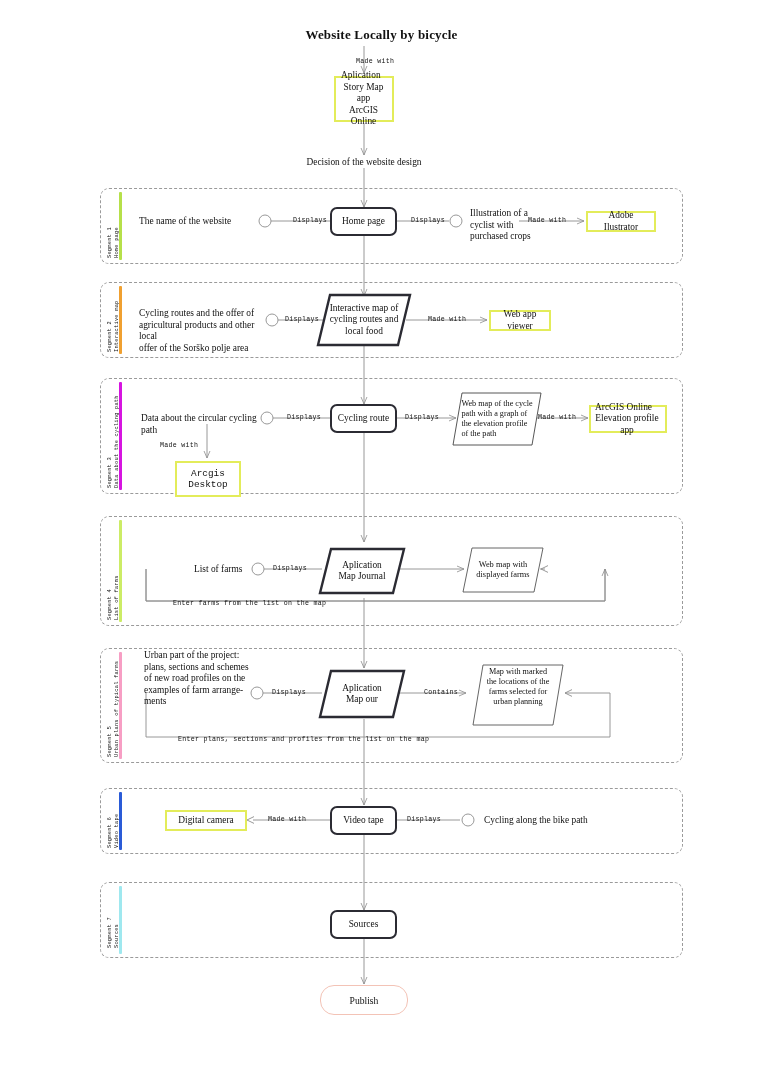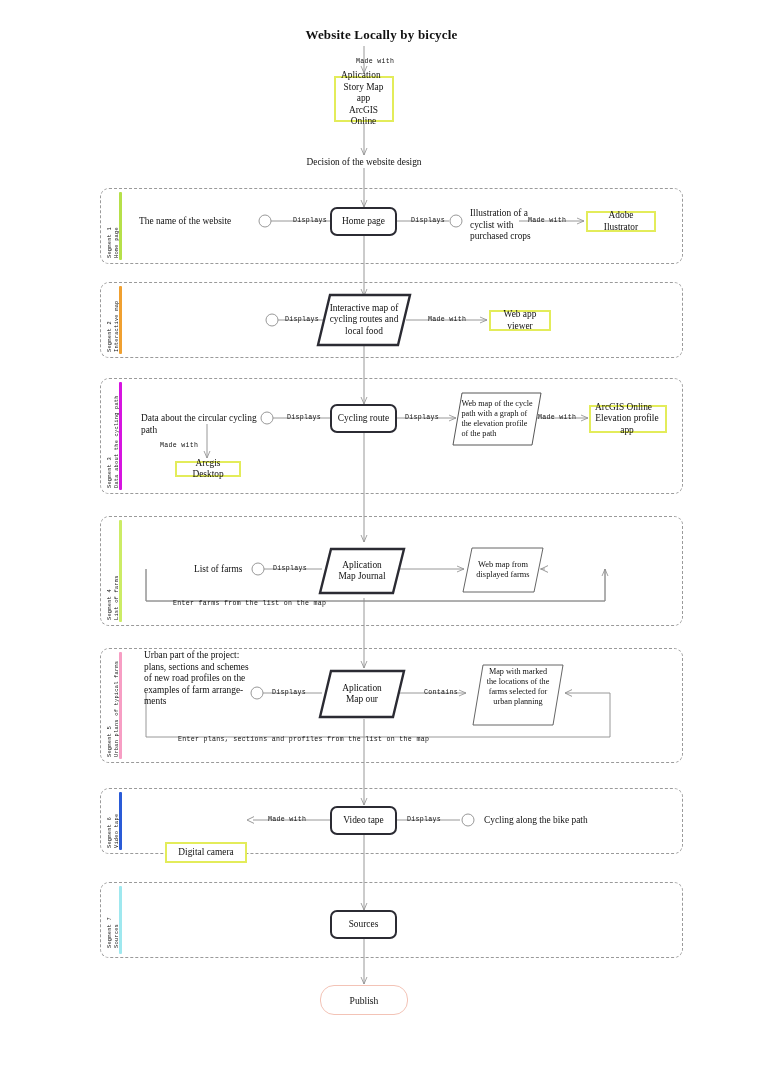--- a/index.html
+++ b/index.html
@@ -167,20 +167,25 @@
   </div>
   <div class="txt mono" style="left:528px;top:215px;">Made with</div>
   <div class="nd-tool" style="left:586px;top:211px;width:70px;height:21px;">Adobe Ilustrator</div>
 
   <div class="lane" style="left:100px;top:282px;width:583px;height:76px;"></div>
   <div class="lane-bar" style="left:119px;top:286px;height:68px;background:#f0a030;"></div>
   <div class="lane-label" style="left:107px;top:352px;">
     <b>Segment 2</b>
     <b>Interactive map</b>
   </div>
+  <div class="txt" style="left:139px;top:308px;width:135px;">
+    <span>Cycling routes and the offer of</span><br>
+    <span>agricultural products and other local</span><br>
+    <span>offer of the Sorško polje area</span>
+  </div>
   <div class="txt mono" style="left:285px;top:314px;">Displays</div>
   <div class="nd-para" style="left:316px;top:293px;width:96px;height:54px;">
     <svg width="96" height="54" viewBox="0 0 96 54">
         <polygon points="14,2 94,2 82,52 2,52" fill="#fff" stroke="#2b2b33" stroke-width="2.4"></polygon>
       </svg>
     <div class="lbl">
       <div style="text-align:center">
         <span>Interactive map of</span><br>
         <span>cycling routes and</span><br>
         <span>local food</span>
@@ -212,21 +217,21 @@
         <span>of the path</span>
       </div>
     </div>
   </div>
   <div class="txt mono" style="left:538px;top:412px;">Made with</div>
   <div class="nd-tool" style="left:589px;top:405px;width:78px;height:28px;flex-direction:column;align-items:flex-start;justify-content:center;padding-left:4px;">
     <span>ArcGIS Online</span>
     <span>Elevation profile app</span>
   </div>
   <div class="txt mono" style="left:160px;top:440px;">Made with</div>
-  <div class="nd-tool" style="left:175px;top:461px;width:66px;height:16px;">Arcgis Desktop</div>
+  <div class="nd-tool" style="left:175px;top:461px;width:66px;height:36px;font-family:Liberation Mono, monospace;">Arcgis Desktop</div>
 
   <div class="lane" style="left:100px;top:516px;width:583px;height:110px;"></div>
   <div class="lane-bar" style="left:119px;top:520px;height:102px;background:#ccec66;"></div>
   <div class="lane-label" style="left:107px;top:620px;">
     <b>Segment 4</b>
     <b>List of farms</b>
   </div>
   <div class="txt" style="left:194px;top:564px;width:66px;">List of farms</div>
   <div class="txt mono" style="left:273px;top:563px;">Displays</div>
   <div class="nd-para" style="left:318px;top:547px;width:88px;height:48px;">
@@ -239,21 +244,21 @@
         <span>Map Journal</span>
       </div>
     </div>
   </div>
   <div class="nd-para" style="left:462px;top:547px;width:82px;height:46px;">
     <svg width="82" height="46" viewBox="0 0 82 46">
         <polygon points="10,1 81,1 72,45 1,45" fill="#fff" stroke="#555" stroke-width="0.9"></polygon>
       </svg>
     <div class="lbl" style="padding:0 6px;font-size:8.4px;line-height:10px;">
       <div style="text-align:center">
-        <span>Web map from</span><br>
+        <span>Web map with</span><br>
         <span>displayed farms</span>
       </div>
     </div>
   </div>
   <div class="txt mono" style="left:173px;top:598px;">Enter farms from the list on the map</div>
 
   <div class="lane" style="left:100px;top:648px;width:583px;height:115px;"></div>
   <div class="lane-bar" style="left:119px;top:652px;height:107px;background:#f79ec4;"></div>
   <div class="lane-label" style="left:107px;top:757px;">
     <b>Segment 5</b>
@@ -293,21 +298,21 @@
     </div>
   </div>
   <div class="txt mono" style="left:178px;top:734px;">Enter plans, sections and profiles from the list on the map</div>
 
   <div class="lane" style="left:100px;top:788px;width:583px;height:66px;"></div>
   <div class="lane-bar" style="left:119px;top:792px;height:58px;background:#2a5bd7;"></div>
   <div class="lane-label" style="left:107px;top:848px;">
     <b>Segment 6</b>
     <b>Video tape</b>
   </div>
-  <div class="nd-tool" style="left:165px;top:810px;width:82px;height:21px;margin-top:32px;">Digital camera</div>
+  <div class="nd-tool" style="left:165px;top:810px;width:82px;height:21px;">Digital camera</div>
   <div class="txt mono" style="left:268px;top:814px;">Made with</div>
   <div class="nd-round" style="left:330px;top:806px;width:67px;height:29px;">Video tape</div>
   <div class="txt mono" style="left:407px;top:814px;">Displays</div>
   <div class="txt" style="left:484px;top:815px;width:160px;">Cycling along the bike path</div>
 
   <div class="lane" style="left:100px;top:882px;width:583px;height:76px;"></div>
   <div class="lane-bar" style="left:119px;top:886px;height:68px;background:#9fe8ef;"></div>
   <div class="lane-label" style="left:107px;top:948px;">
     <b>Segment 7</b>
     <b>Sources</b>

